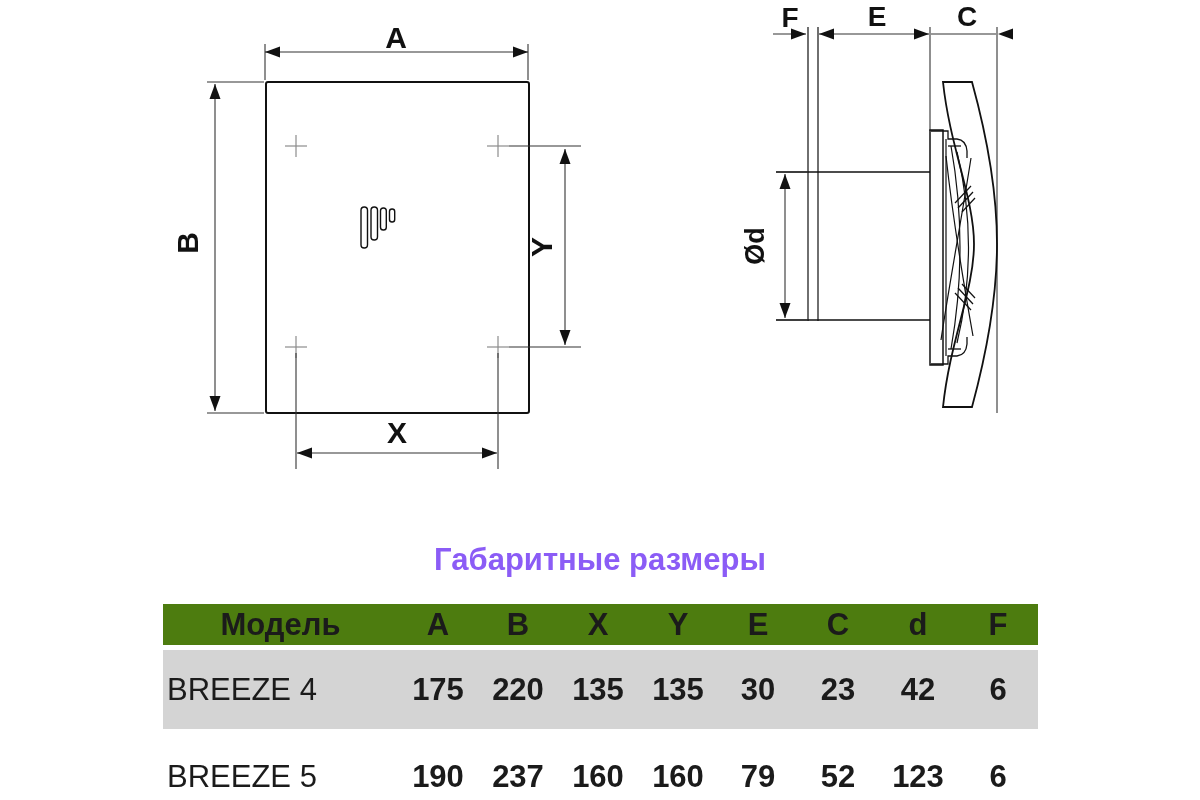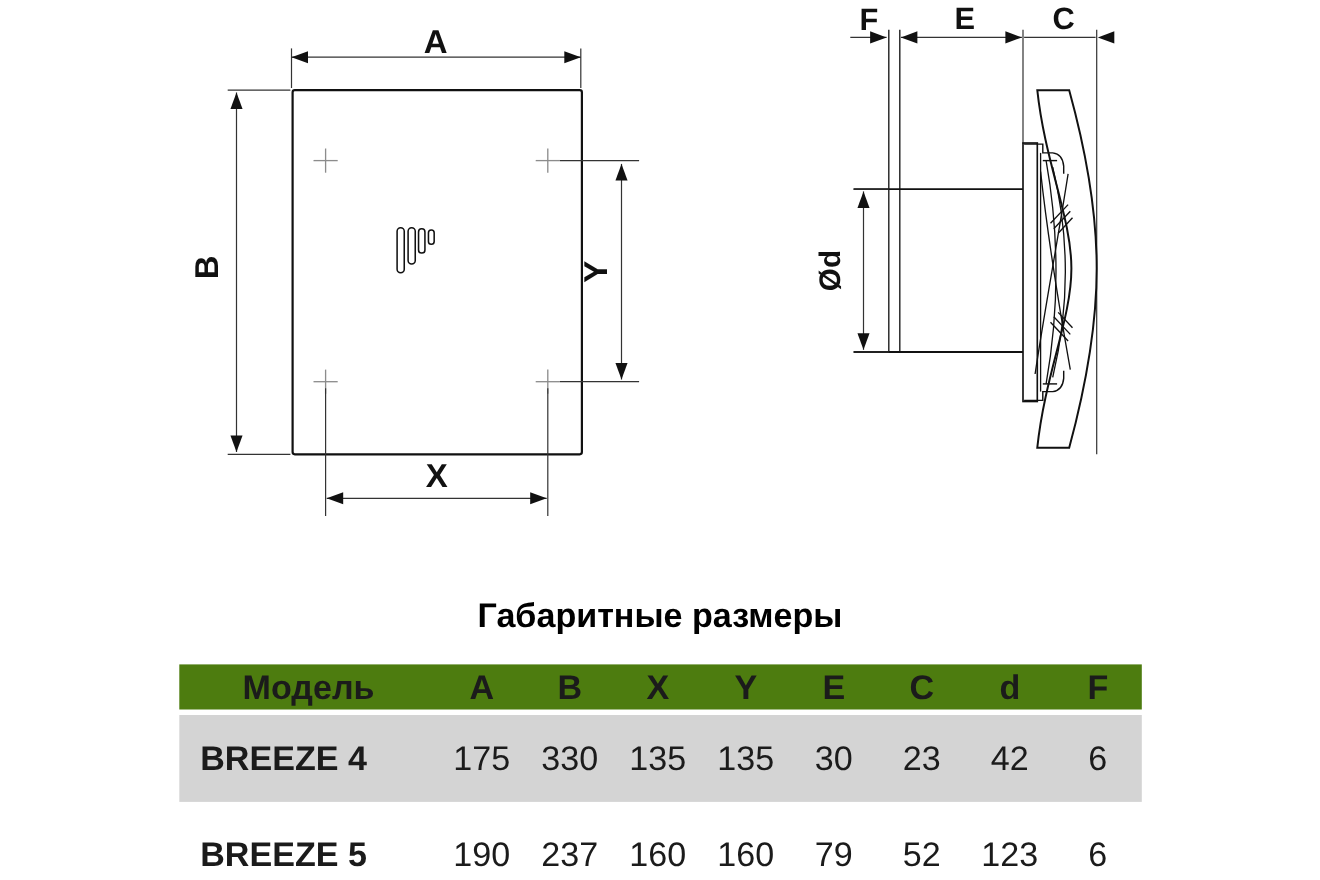--- a/index.html
+++ b/index.html
@@ -4,31 +4,31 @@
 <style>
   html,body{margin:0;padding:0;background:#fff;}
   .canvas{
     position:relative;width:1200px;height:800px;background:#ffffff;
     overflow:hidden;font-family:"Liberation Sans",sans-serif;color:#1b1b1b;
   }
   svg{position:absolute;left:0;top:0;}
   svg text{font-family:"Liberation Sans",sans-serif;font-weight:700;fill:#111;}
   .drawing-title{
     position:absolute;top:542px;left:0;width:100%;text-align:center;
-    font-size:31px;font-weight:700;color:#000000;
+    font-size:31px;font-weight:700;color:#8b5cf6;
   }
   .dim-table{position:absolute;left:163px;top:604px;width:875px;font-size:31px;}
   .row{display:flex;align-items:center;}
   .row-head{height:41px;background:#4d7c0f;font-weight:700;margin-bottom:5px;}
   .row-1{height:79px;background:#d4d4d4;margin-bottom:8px;}
   .row-2{height:80px;background:#ffffff;}
   .cell{flex:0 0 80px;text-align:center;}
-  .cell-model{flex:0 0 235px;text-align:left;padding-left:19px;box-sizing:border-box;font-weight:700;}
+  .cell-model{flex:0 0 235px;text-align:left;padding-left:4px;box-sizing:border-box;font-weight:400;}
   .row-head .cell-model{text-align:center;padding-left:0;font-weight:700;}
-  .cell-num{font-weight:400;}
+  .cell-num{font-weight:700;}
 </style>
 </head>
 <body>
 
 <div class="canvas">
 
   <svg width="1200" height="535" viewBox="0 0 1200 535">
 
     <g>
 
@@ -162,21 +162,21 @@
       <div class="cell">Y</div>
       <div class="cell">E</div>
       <div class="cell">C</div>
       <div class="cell">d</div>
       <div class="cell">F</div>
     </div>
 
     <div class="row row-1">
       <div class="cell cell-model">BREEZE 4</div>
       <div class="cell cell-num">175</div>
-      <div class="cell cell-num">330</div>
+      <div class="cell cell-num">220</div>
       <div class="cell cell-num">135</div>
       <div class="cell cell-num">135</div>
       <div class="cell cell-num">30</div>
       <div class="cell cell-num">23</div>
       <div class="cell cell-num">42</div>
       <div class="cell cell-num">6</div>
     </div>
 
     <div class="row row-2">
       <div class="cell cell-model">BREEZE 5</div>

